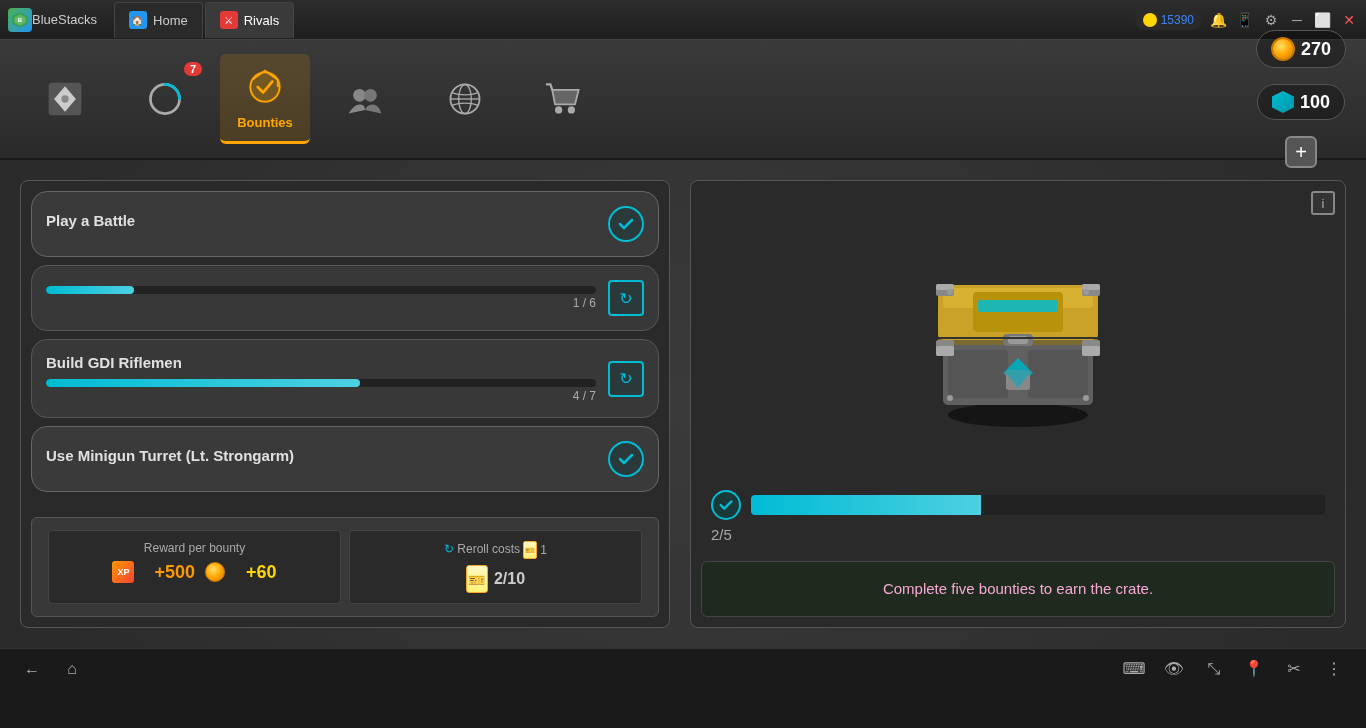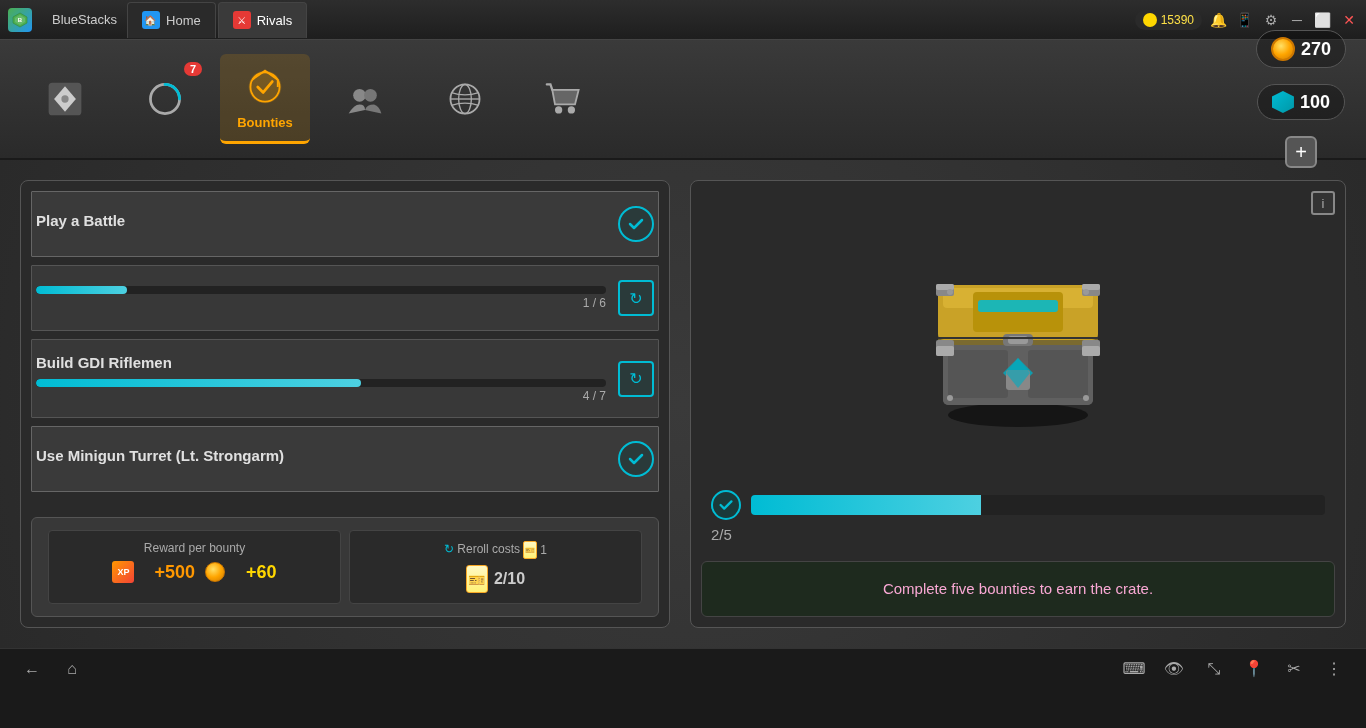--- a/index.html
+++ b/index.html
@@ -16,22 +16,22 @@
       height: 40px;
       background: linear-gradient(to bottom, #2d2d2d, #1e1e1e);
       display: flex;
       align-items: center;
       padding: 0 8px;
       border-bottom: 1px solid #444;
     }
     #bluestacks-logo {
       display: flex;
       align-items: center;
-      gap: 20px;
-      margin-right: 10px;
+      gap: 0;
+      margin-right: 17px;
     }
     .bs-icon {
       width: 24px;
       height: 24px;
       background: linear-gradient(135deg, #4CAF50, #2196F3);
       border-radius: 4px;
       display: flex;
       align-items: center;
       justify-content: center;
       font-size: 12px;
@@ -80,21 +80,21 @@
       margin-left: auto;
     }
     .coins-display {
       display: flex;
       align-items: flex-start;
       gap: 4px;
       background: #2a2a2a;
       padding: 3px 8px;
       border-radius: 12px;
       font-size: 12px;
-      color: #fde047;
+      color: #3b82f6;
     }
     .coin-icon {
       width: 14px;
       height: 14px;
       background: #FFD700;
       border-radius: 50%;
       display: flex;
       align-items: center;
       justify-content: center;
     }
@@ -237,23 +237,23 @@
       border: 1px solid #555;
       padding: 10px;
       display: flex;
       flex-direction: column;
       gap: 8px;
     }
 
     
     .bounty-item {
       background: #383838;
-      border-radius: 1px;
+      border-radius: 16px;
       border: 1px solid #555;
-      padding: 14px 4px;
+      padding: 14px 14px;
       display: flex;
       align-items: center;
       justify-content: space-between;
     }
     .bounty-item.completed {
       background: #3a3a3a;
       border-color: #666;
     }
     .bounty-item-left {
       flex: 1;

